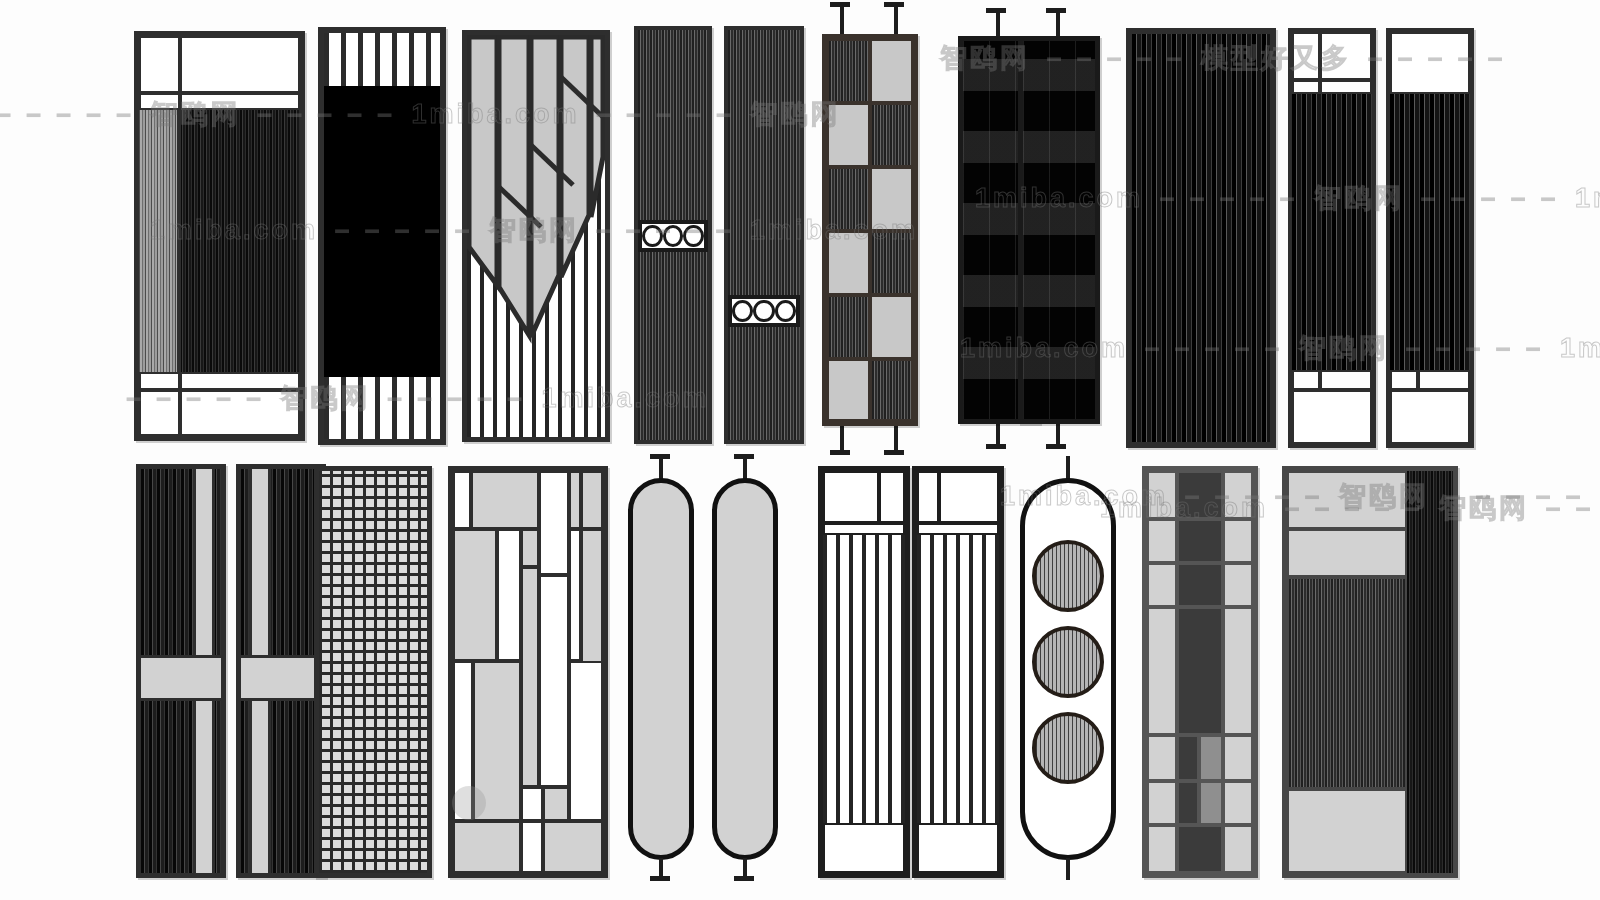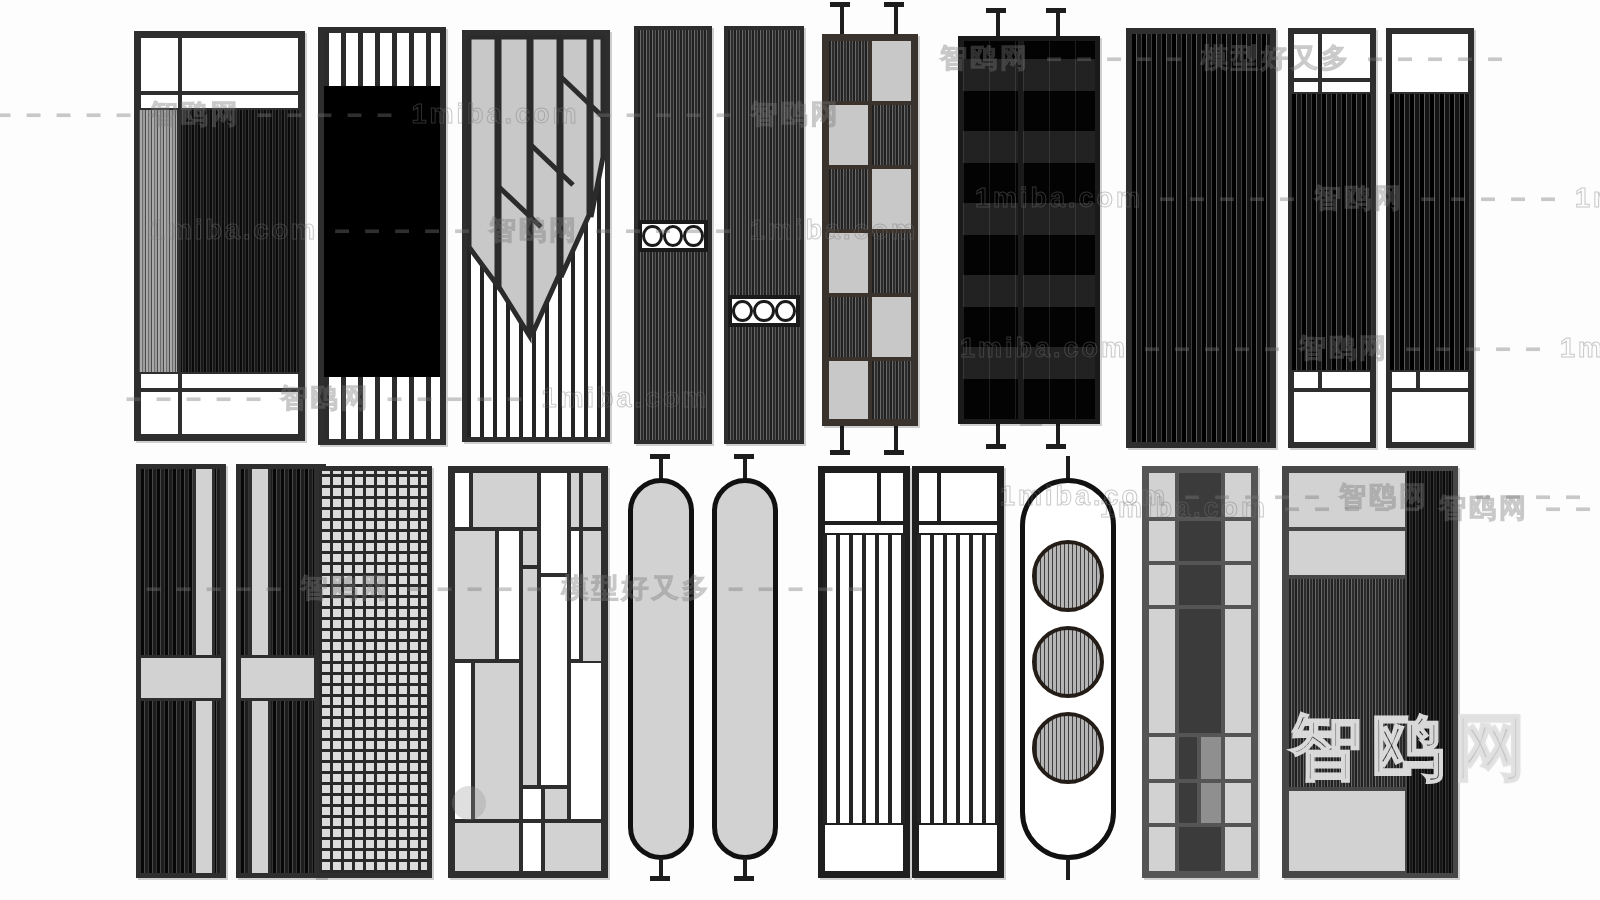--- a/index.html
+++ b/index.html
@@ -428,19 +428,17 @@
     </div>
   </div>
 
   <div class="wm wm-row" style="left:-10px;top:96px;">－－－－－ 智鸥网 －－－－－ 1miba.com －－－－－ 智鸥网</div>
   <div class="wm wm-row" style="left:940px;top:40px;">智鸥网 －－－－－ 模型好又多 －－－－－</div>
   <div class="wm wm-row" style="left:150px;top:212px;">1miba.com －－－－－ 智鸥网 －－－－－ 1miba.com</div>
   <div class="wm wm-row" style="left:975px;top:180px;">1miba.com －－－－－ 智鸥网 －－－－－ 1miba.com</div>
   <div class="wm wm-row" style="left:100px;top:380px;margin-left:20px;">－－－－－ 智鸥网 －－－－－ 1miba.com</div>
   <div class="wm wm-row" style="left:960px;top:330px;">1miba.com －－－－－ 智鸥网 －－－－－ 1miba.com</div>
   <div class="wm wm-row" style="left:1000px;top:478px;">1miba.com －－－－－ 智鸥网 －－－－－</div>
-  <div class="wm wm-row" style="left:140px;top:570px;">－－－－－ 智鸥网 －－－－－ 模型好又多 －－－－－</div>
   <div class="wm wm-logo" style="left:452px;top:786px;"></div>
   <div class="wm wm-row" style="left:1100px;top:490px;">1miba.com －－－－－ 智鸥网 －－－－－</div>
 
-  <div class="wm wm-big" style="left:1290px;top:700px;">智鸥网</div>
 
 </div>
 
 </body></html>

